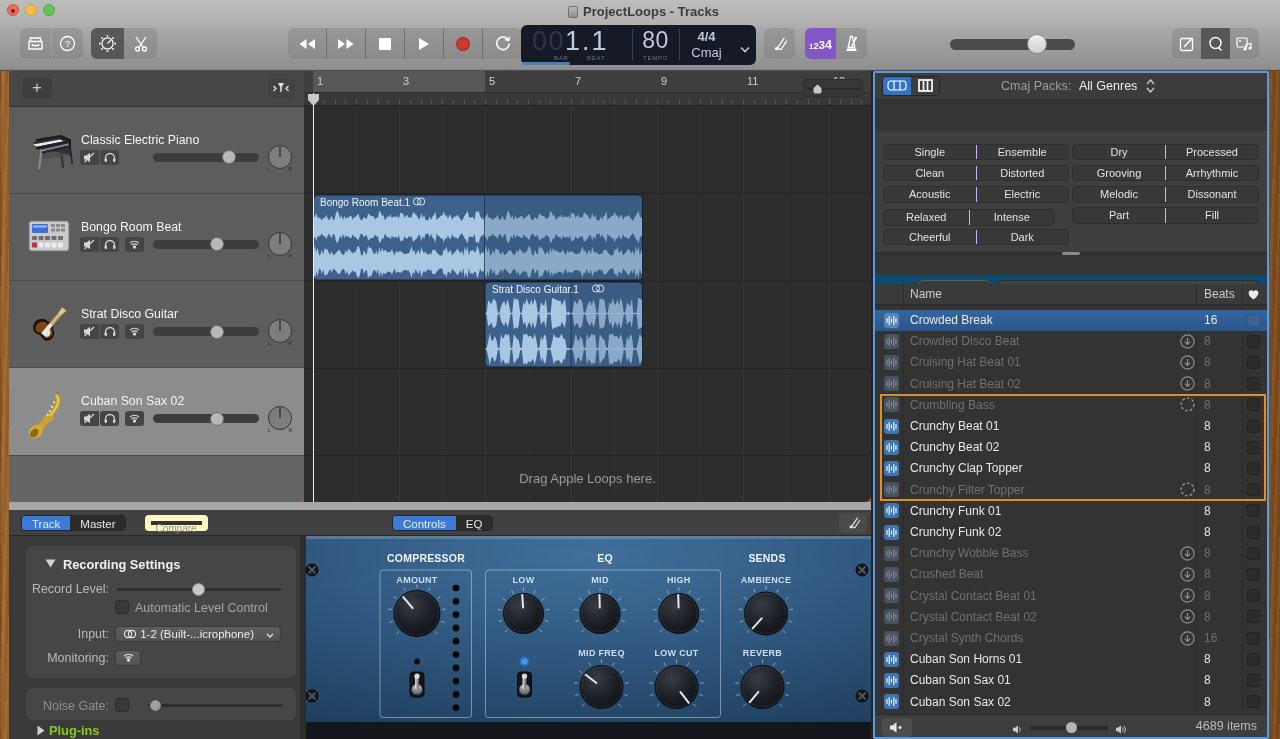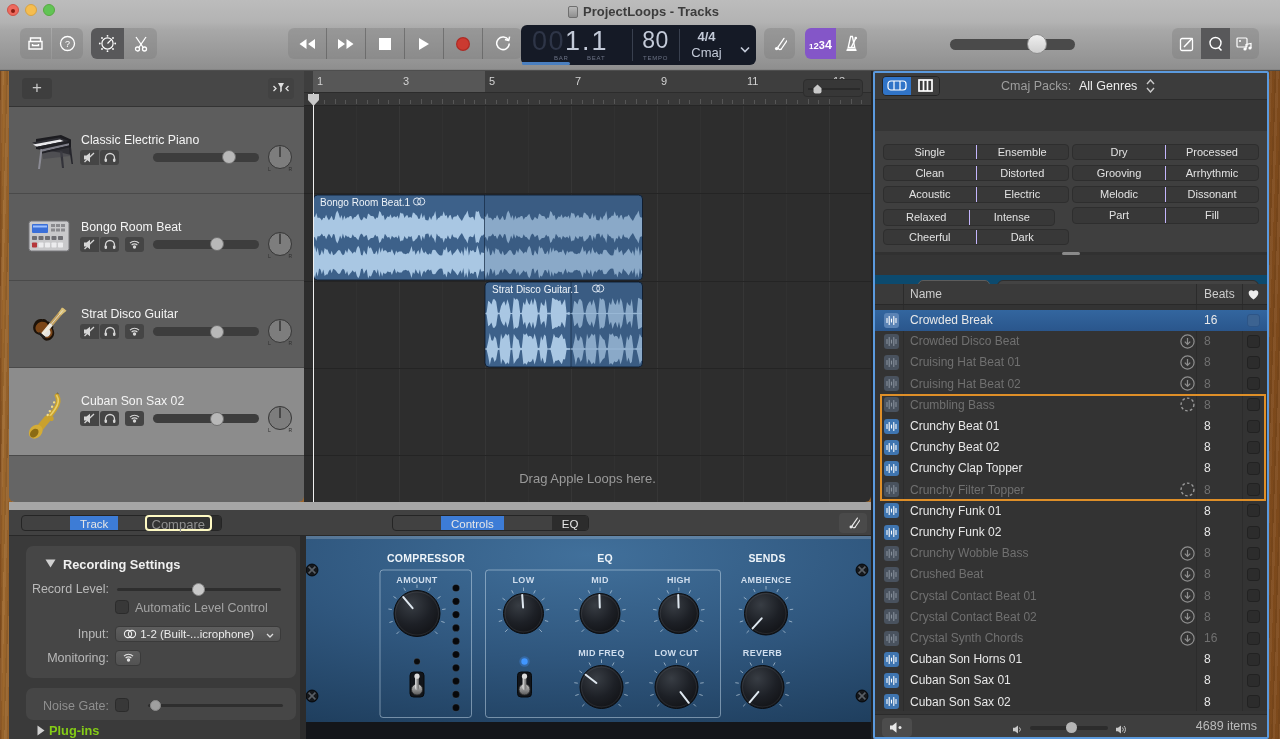--- a/index.html
+++ b/index.html
@@ -55,24 +55,24 @@
 .phmark { position:absolute; left:2.5px; top:22px; z-index:6; }
 .zoomsl { position:absolute; left:499px; top:8px; width:60px; height:18px; background:#373737; border:1px solid #2d2d2d; border-radius:4px; z-index:7; }
 
 
 .gap { position:absolute; left:9px; top:502px; width:862px; height:8px; background:#a6a6a6; }
 
 
 .bpanel { position:absolute; left:9px; top:510px; width:862px; height:229px; background:#3a3a3a; }
 .btabs { position:absolute; left:0; top:0; width:100%; height:26px; background:#414141; border-bottom:1px solid #292929; }
 .seg { position:absolute; top:4.5px; height:16px; display:flex; border-radius:4px; overflow:hidden; border:1px solid #252525; }
-.seg span { font-size:11.5px; line-height:16px; padding:0 10px; color:#e6e6e6;margin-left:48px; }
+.seg span { font-size:11.5px; line-height:16px; padding:0 10px; color:#e6e6e6; }
 .seg .on { background:#3d7cd6; }
 .seg .off { background:#2c2c2c; }
-.cmpbtn { position:absolute; left:135.5px; top:4.5px; height:16px; background:#333; border-radius:4px; border:2px solid #fef9c3; color:#8f8f8f; font-size:13px; line-height:15px; padding:0 5px; }
+.cmpbtn { position:absolute; left:135.5px; top:4.5px; height:16px; background:#333; border-radius:4px; border:6px solid #fef9c3; color:#8f8f8f; font-size:10px; line-height:15px; padding:0 5px; }
 .forkbtn { position:absolute; right:4px; top:2.5px; width:28px; height:20px; background:#4a4a4a; border-radius:4px; display:flex; align-items:center; justify-content:center; }
 .settings { position:absolute; left:0px; top:26px; width:291px; height:203px; background:#3a3a3a; }
 .sbox { position:absolute; left:17px; width:270px; background:#464646; border-radius:7px; }
 .lab { position:absolute; font-size:12.5px; color:#b9b9b9; text-align:right; width:83px; }
 .lab.dim { color:#8f8f8f; }
 .hslider { position:absolute; height:3px; background:#2e2e2e; border-radius:2px; }
 .hthumb { position:absolute; top:-5px; width:13px; height:13px; border-radius:50%; background:#c9c9c9; border:1px solid #8a8a8a; }
 .chk { position:absolute; width:14px; height:14px; background:#383838; border:1px solid #2b2b2b; border-radius:3.5px; }
 .inputdd { position:absolute; left:89px; top:79.5px; width:166px; height:16px; background:linear-gradient(#5e5e5e,#525252); border-radius:4px; border:1px solid #3a3a3a; color:#ececec; font-size:11.5px; line-height:14px; padding-left:7px; }
 .monbtn { position:absolute; left:89px; top:103.5px; width:26px; height:16px; background:linear-gradient(#5e5e5e,#525252); border-radius:4px; border:1px solid #3a3a3a; display:flex; align-items:center; justify-content:center; }

